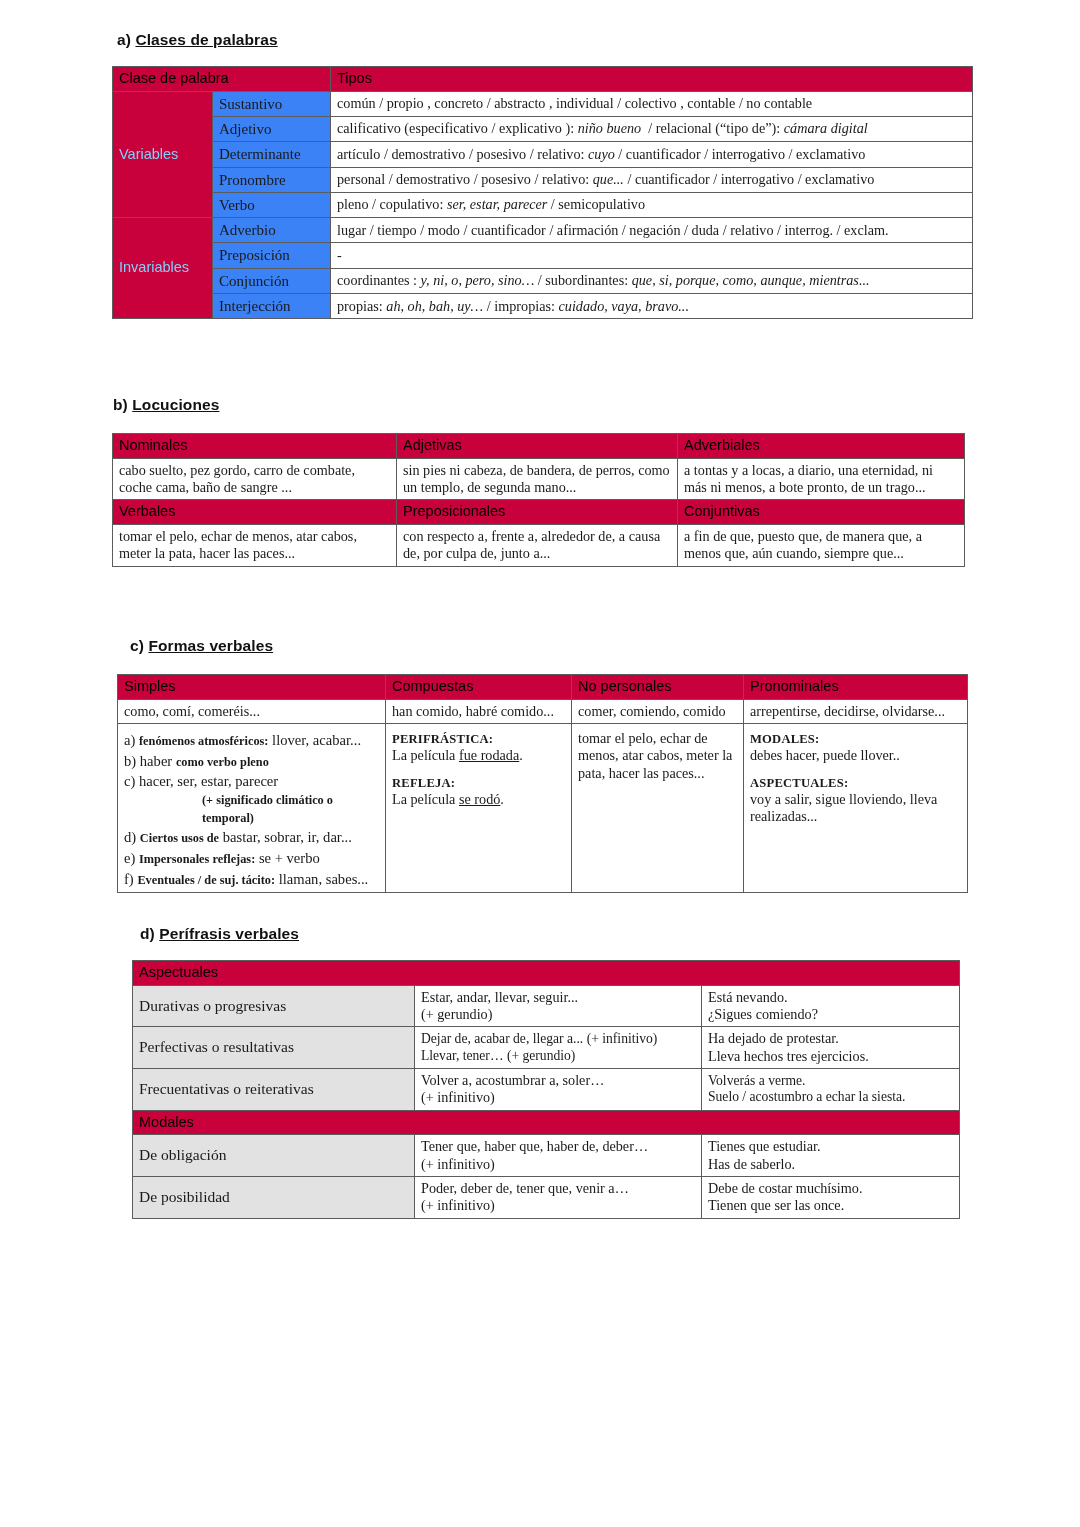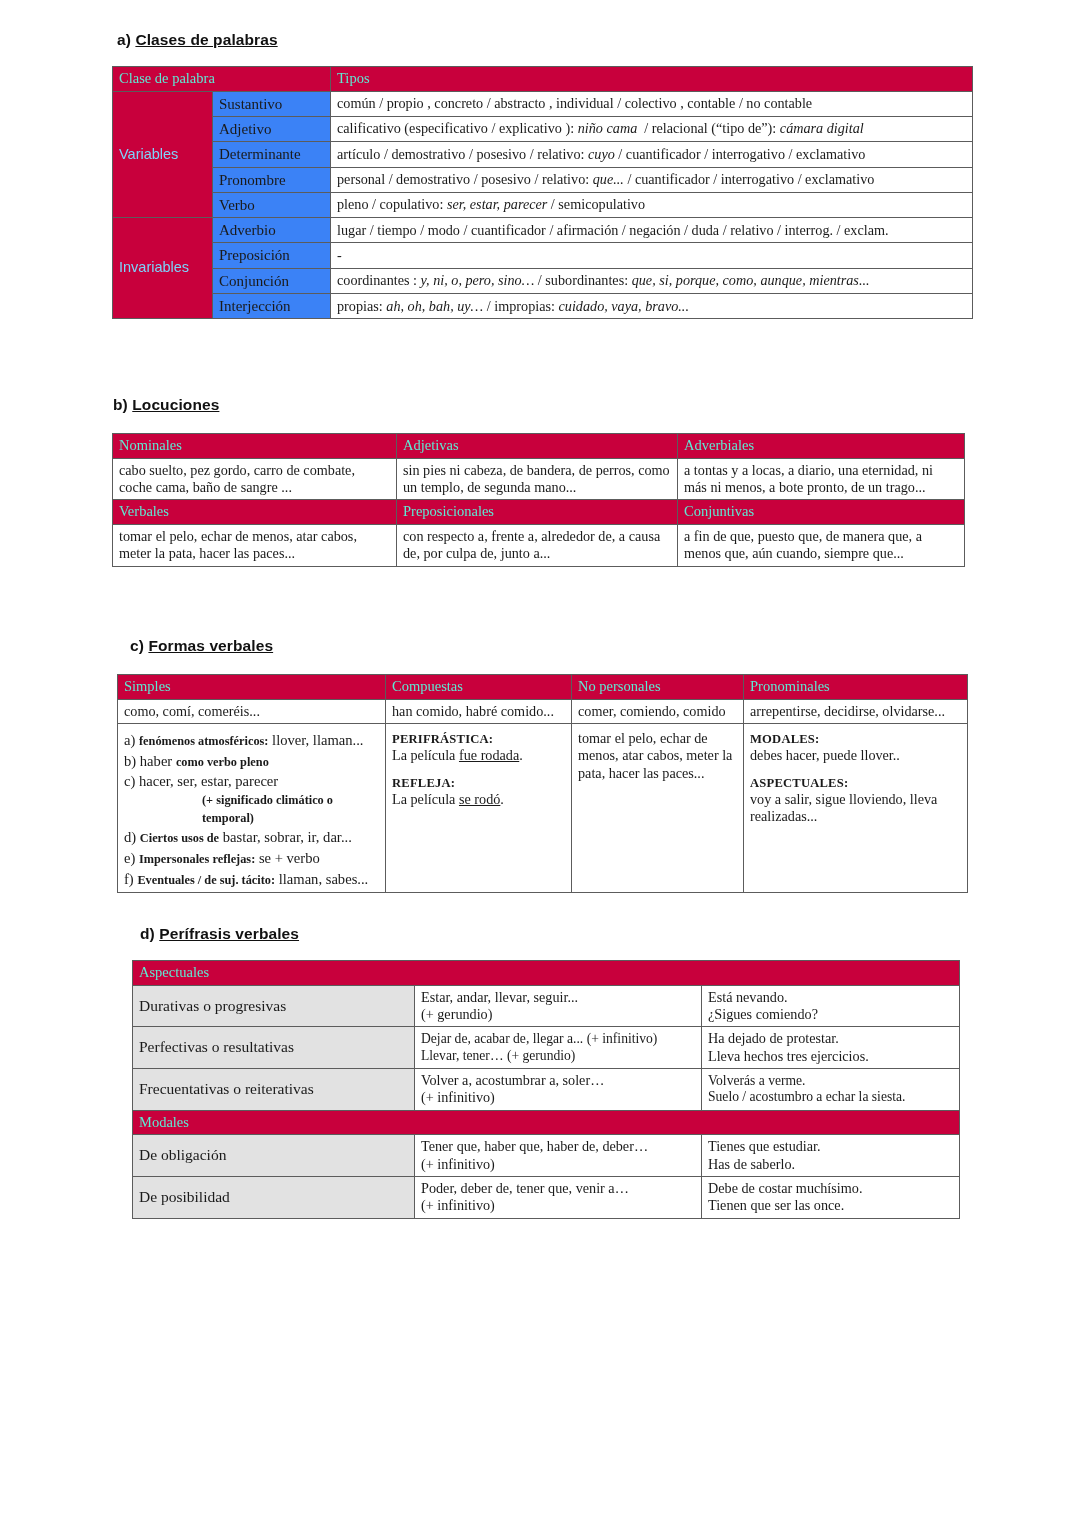--- a/index.html
+++ b/index.html
@@ -49,22 +49,22 @@
     border: 1px solid #5c5c5c;
     padding: 3px 6px;
     vertical-align: middle;
     text-align: left;
     font-weight: normal;
   }
 
   
   .hd {
     background: #c8003c;
-    color: #5eead4;
-    font-family: Liberation Serif, serif;
+    color: #000000;
+    font-family: Liberation Sans, sans-serif;
     font-weight: bold;
     font-size: 14.5px;
     border-color: #c8003c;
     padding: 5px 8px;
   }
   .hd-tall { padding-top: 7px; padding-bottom: 7px; }
 
   
   .grp {
     background: #c8003c;
@@ -145,21 +145,21 @@
         <td class="hd hd-tall">Tipos</td>
       </tr>
 
       <tr>
         <td class="grp" rowspan="5">Variables</td>
         <td class="lbl">Sustantivo</td>
         <td class="cell">común / propio , concreto / abstracto , individual / colectivo , contable / no contable</td>
       </tr>
       <tr>
         <td class="lbl">Adjetivo</td>
-        <td class="cell">calificativo (especificativo / explicativo ): <i>niño cama</i>&nbsp; / relacional (“tipo de”): <i>cámara digital</i></td>
+        <td class="cell">calificativo (especificativo / explicativo ): <i>niño bueno</i>&nbsp; / relacional (“tipo de”): <i>cámara digital</i></td>
       </tr>
       <tr>
         <td class="lbl">Determinante</td>
         <td class="cell">artículo / demostrativo / posesivo / relativo: <i>cuyo</i> / cuantificador / interrogativo / exclamativo</td>
       </tr>
       <tr>
         <td class="lbl">Pronombre</td>
         <td class="cell">personal / demostrativo / posesivo / relativo: <i>que...</i> / cuantificador / interrogativo / exclamativo</td>
       </tr>
       <tr>
@@ -242,21 +242,21 @@
         <td class="hd">Pronominales</td>
       </tr>
       <tr>
         <td class="cell">como, comí, comeréis...</td>
         <td class="cell">han comido, habré comido...</td>
         <td class="cell">comer, comiendo, comido</td>
         <td class="cell">arrepentirse, decidirse, olvidarse...</td>
       </tr>
       <tr>
         <td class="cell imp-list" style="vertical-align:top;padding-top:6px;height:122px">
-          <span><span>a)</span> <span class="small-bold">fenómenos atmosféricos:</span><span> llover, llaman...</span></span><br>
+          <span><span>a)</span> <span class="small-bold">fenómenos atmosféricos:</span><span> llover, acabar...</span></span><br>
           <span><span>b)</span><span> haber </span><span class="small-bold">como verbo pleno</span></span><br>
           <span><span>c)</span><span> hacer, ser, estar, parecer</span></span><br>
           <span class="indent small-bold">(+ significado climático o temporal)</span>
           <span><span>d)</span> <span class="small-bold">Ciertos usos de</span><span> bastar, sobrar, ir, dar...</span></span><br>
           <span><span>e)</span> <span class="small-bold">Impersonales reflejas:</span><span> se + verbo</span></span><br>
           <span><span>f)</span> <span class="small-bold">Eventuales / de suj. tácito:</span><span> llaman, sabes...</span></span>
         </td>
         <td class="cell" style="vertical-align:top;padding-top:6px">
           <span class="cap-bold">PERIFRÁSTICA:</span><br>
           <span><span>La película </span><span class="u">fue rodada</span><span>.</span></span>

